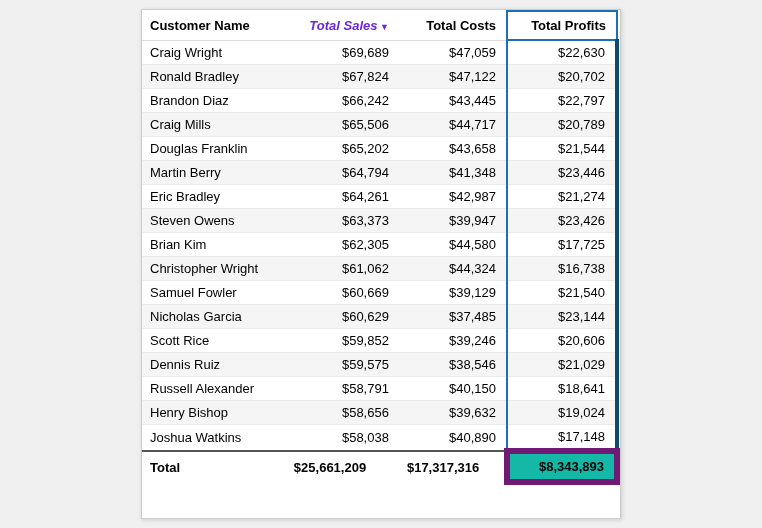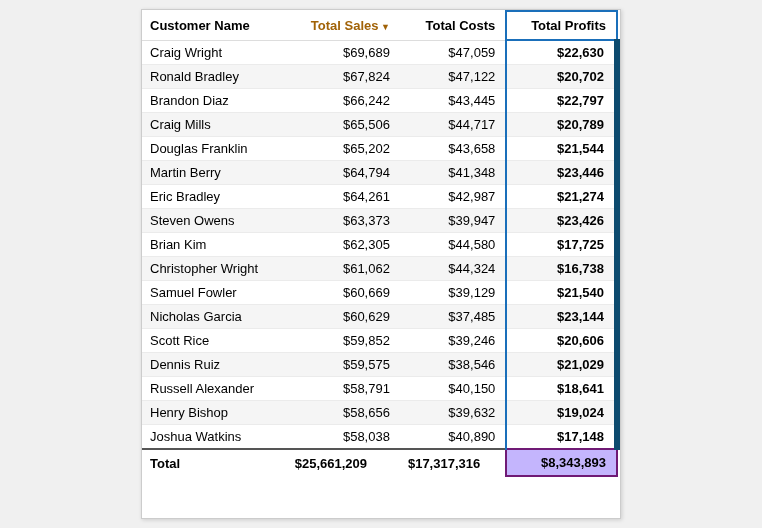--- a/index.html
+++ b/index.html
@@ -40,21 +40,22 @@
       text-align: left;
       font-weight: bold;
       border-bottom: 1px solid #ddd;
       white-space: nowrap;
       position: sticky;
       top: 0;
       background: white;
       z-index: 2;
     }
     thead th.sorted {
-      color: #a16207;
+      color: #6d28d9;
+      font-style: italic;
     }
     thead th.sorted::after {
       content: ' ▼';
       font-size: 9px;
     }
     thead th.highlighted {
       border: 2px solid #1a6fba;
       color: #000000;
     }
     th.right, td.right {
@@ -67,40 +68,39 @@
     tbody tr:nth-child(odd) {
       background: #ffffff;
     }
     tbody td {
       padding: 4px 8px;
       border-bottom: 1px solid #ebebeb;
       white-space: nowrap;
     }
     tbody td.profits {
       border-left: 2px solid #1a6fba;
-      border-right: 6px solid #0c4a6e;
+      border-right: 4px solid #0c4a6e;
       text-align: right;
       padding-right: 10px;
-      font-weight: bold;
     }
     tfoot tr {
       background: white;
       border-top: 2px solid #555;
     }
     tfoot td {
       padding: 5px 8px;
       font-weight: bold;
       white-space: nowrap;
       margin-left: 15px;
     }
     tfoot td.profits-foot {
-      border: 2px solid #701a75;
+      border: 6px solid #701a75;
       text-align: right;
       padding-right: 10px;
-      background: #c4b5fd;
+      background: #14b8a6;
     }
     tfoot td.right {
       text-align: left;
       padding-right: 10px;
     }
     
     .table-wrapper::-webkit-scrollbar { width: 14px; }
     .table-wrapper::-webkit-scrollbar-track { background: #f0f0f0; border-left: 1px solid #ccc; }
     .table-wrapper::-webkit-scrollbar-thumb { background: #bbb; border-radius: 2px; }
   </style>

